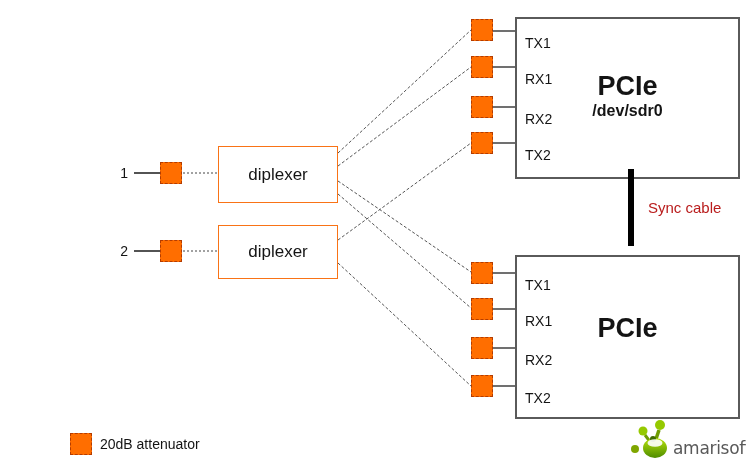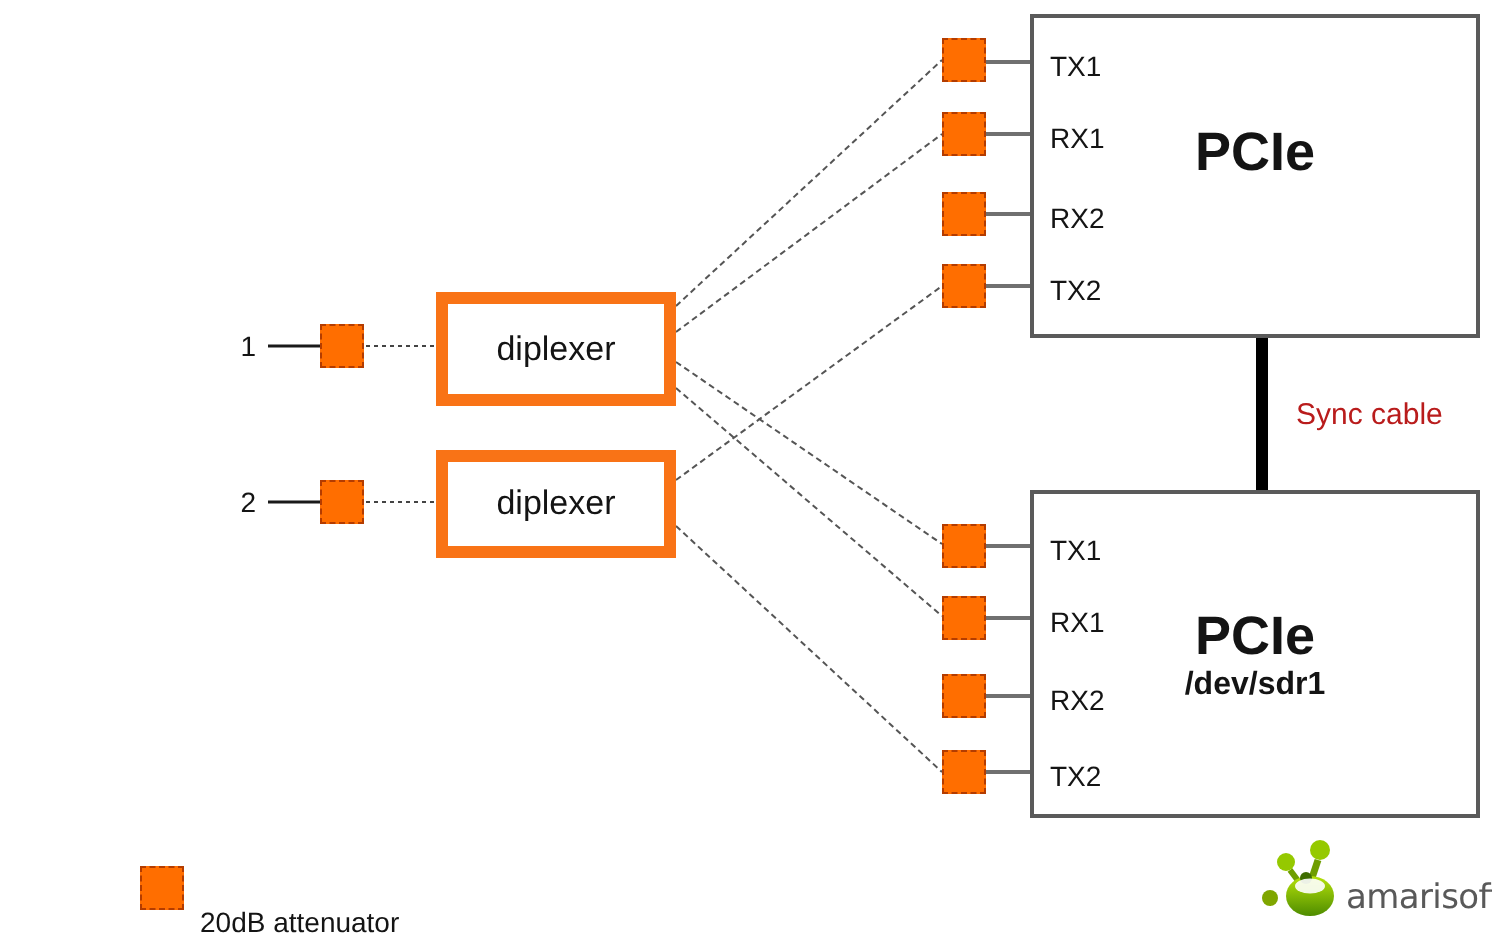--- a/index.html
+++ b/index.html
@@ -7,32 +7,32 @@
   .stage{position:relative; width:750px; height:473px; background:#fff; overflow:hidden;}
   .box{position:absolute; box-sizing:border-box; background:#fff;}
   .ue-box{left:5px; top:82px; width:129px; height:249px;
           background:var(--ue_fill,#ffffd6); border:2px solid #9b9b85;
           display:flex; align-items:center; justify-content:center;}
   .ue-label{font-size:30px; color:#141414; letter-spacing:1px;}
   .ue-port{position:absolute; width:20px; text-align:right; font-size:14px; color:#141414;}
   .att{position:absolute; width:22px; height:22px; box-sizing:border-box;
        background:var(--attenuator,#ff6e00);
        border:1px dashed var(--attenuator_border,#b43c00);}
-  .diplexer{left:218px; width:120px; border:6px solid #f97316;
+  .diplexer{left:218px; width:120px; border:1px solid #f97316;
             display:flex; align-items:center; justify-content:center;
             font-size:17px; color:#141414;}
-  .pcie{left:515px; width:225px; border:2px solid #5a5a5a;}
+  .pcie{left:515px; width:225px; border:2px solid #5a5a5a;margin-top:10px;}
   .pcie-center{position:absolute; left:0; right:0; top:52px; text-align:center; color:#141414;font-weight:bold;}
   .pcie-title{font-size:27px; line-height:30px;}
   .pcie-device{font-size:16px; line-height:19px;}
   .port-label{position:absolute; left:8px; height:18px; line-height:18px;
               font-size:14px; color:#141414;}
   .sync-bar{position:absolute; left:628px; top:169px; width:6px; height:77px; background:#000;}
   .sync-label{position:absolute; left:648px; top:199px; font-size:15px; color:#b91c1c;}
-  .legend-label{position:absolute; left:100px; top:436px; font-size:14px; color:#141414;margin-top:17px;}
+  .legend-label{position:absolute; left:100px; top:436px; font-size:14px; color:#141414;}
   .wires{position:absolute; left:0; top:0; pointer-events:none;}
   .logo{position:absolute; left:628px; top:416px;}
   .logo text{font-family:"DejaVu Sans", sans-serif;}
 </style>
 </head>
 <body>
 
 <div class="stage">
 
   <svg class="wires" width="750" height="473">
@@ -74,39 +74,39 @@
     <span>diplexer</span>
   </div>
 
   <div class="box pcie" style="top:7px; height:162px;">
     <div class="port-label" style="top:15px;">TX1</div>
     <div class="port-label" style="top:51px;">RX1</div>
     <div class="port-label" style="top:91px;">RX2</div>
     <div class="port-label" style="top:127px;">TX2</div>
     <div class="pcie-center">
       <div class="pcie-title">PCIe</div>
+      <div class="pcie-device">/dev/sdr0</div>
     </div>
   </div>
 
   <div class="att" style="left:471px; top:19px;"></div>
   <div class="att" style="left:471px; top:56px;"></div>
   <div class="att" style="left:471px; top:96px;"></div>
   <div class="att" style="left:471px; top:132px;"></div>
 
   <div class="sync-bar"></div>
   <div class="sync-label">Sync cable</div>
 
   <div class="box pcie" style="top:245px; height:164px;">
     <div class="port-label" style="top:19px;">TX1</div>
     <div class="port-label" style="top:55px;">RX1</div>
     <div class="port-label" style="top:94px;">RX2</div>
     <div class="port-label" style="top:132px;">TX2</div>
     <div class="pcie-center" style="top:56px;">
       <div class="pcie-title">PCIe</div>
-      <div class="pcie-device">/dev/sdr1</div>
     </div>
   </div>
 
   <div class="att" style="left:471px; top:262px;"></div>
   <div class="att" style="left:471px; top:298px;"></div>
   <div class="att" style="left:471px; top:337px;"></div>
   <div class="att" style="left:471px; top:375px;"></div>
 
   <div class="att" style="left:70px; top:433px;"></div>
   <div class="legend-label">20dB attenuator</div>

